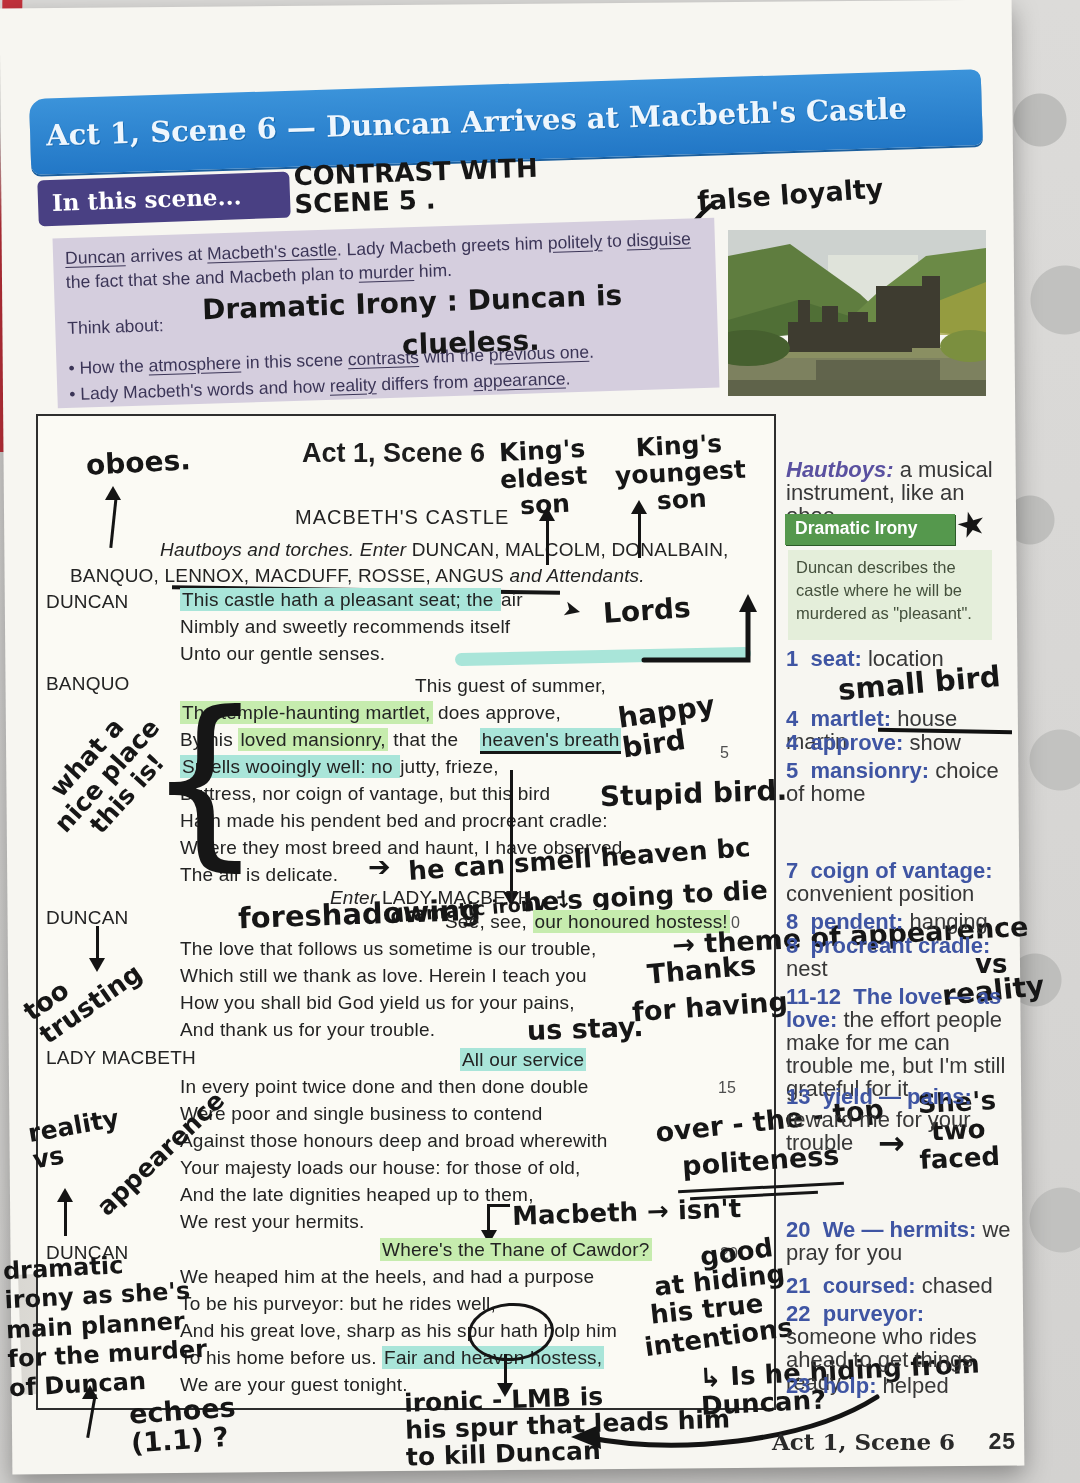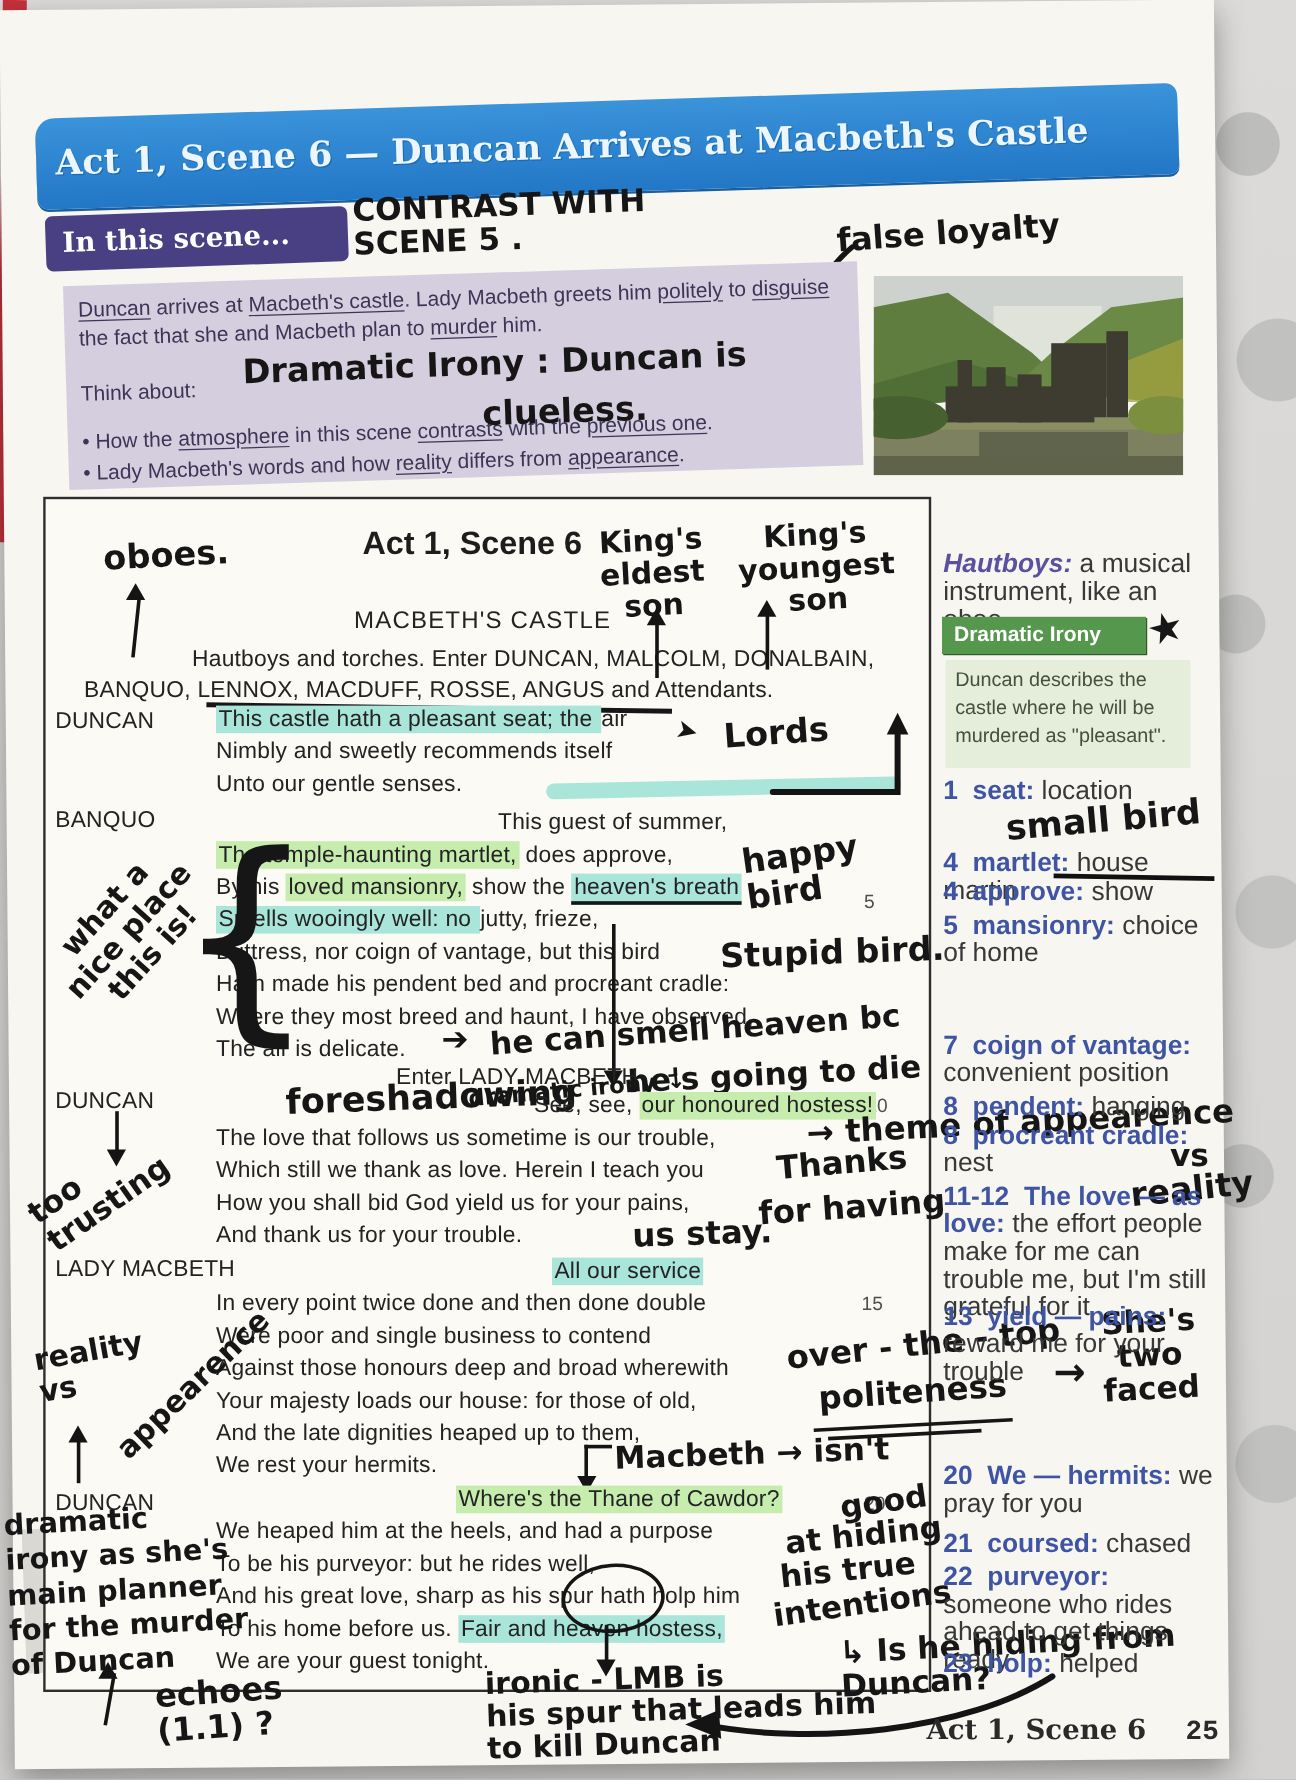--- a/index.html
+++ b/index.html
@@ -23,25 +23,25 @@
   .banner-t{font-family:"DejaVu Serif",serif;font-weight:700;font-size:29px;color:#eef6fd;
     padding:20px 0 0 16px;text-shadow:1px 1px 0 #1b6cb2;}
   .badge{left:38px;top:176px;width:252px;height:46px;background:#494083;border-radius:6px;
     transform:rotate(-2deg);color:#fff;font-weight:700;font-size:23px;padding:9px 0 0 14px;
     box-sizing:border-box;font-family:"DejaVu Serif",serif;}
   .intro{left:55px;top:228px;width:662px;height:170px;background:#d5cede;transform:rotate(-1.8deg);
     color:#3b3557;font-size:17.5px;line-height:24px;padding:8px 12px;box-sizing:border-box;}
   .hw{font-family:"DejaVu Sans",sans-serif;font-weight:700;color:#161616;line-height:1.08;}
   .pl{white-space:pre-line;}
   .pt{font-size:19px;color:#232323;letter-spacing:.2px;line-height:1;}
-  .it{}
+  .it{font-style:italic;}
   .u{text-decoration:underline;text-underline-offset:3px;}
   .hlt{background:#a9e5d9;padding:1px 2px;}
   .hlg{background:#c6ecae;padding:1px 2px;}
-  .ublk{border-bottom:3px solid #161616;}
+  .ublk{border-bottom:3px solid #161616;margin-left:16px;}
   .num{font-size:16px;color:#4f4f4f;}
   .vline{width:3px;background:#141414;}
   .tri-up{width:0;height:0;border-left:8px solid transparent;border-right:8px solid transparent;border-bottom:14px solid #141414;}
   .tri-down{width:0;height:0;border-left:8px solid transparent;border-right:8px solid transparent;border-top:14px solid #141414;}
   .sbox{left:36px;top:414px;width:736px;height:992px;border:2px solid #2e2e2e;background:#fbfaf4;}
   .gn,.gt{color:#3f55a3;font-weight:700;}
   .gd{color:#383838;}
   .gloss{font-size:22px;line-height:23px;width:228px;color:#383838;}
   .di-head{left:785px;top:514px;width:170px;height:31px;background:#55984d;color:#fff;
     font-weight:700;font-size:17.5px;padding:4px 0 0 10px;box-sizing:border-box;box-shadow:1px 1px 0 #2c5a28;}
@@ -132,21 +132,21 @@
   <div class="abs tri-up" style="left:539px;top:507px"></div>
   <div class="abs hw pl" style="left:615px;top:432px;font-size:25px;transform:rotate(-3deg);text-align:center">King's
 youngest
 son</div>
   <div class="abs vline" style="left:638px;top:510px;height:48px"></div>
   <div class="abs tri-up" style="left:631px;top:500px"></div>
 
   <div class="abs pt" style="left:46px;top:674px">BANQUO</div>
   <div class="abs pt" style="left:415px;top:676px">This guest of summer,</div>
   <div class="abs pt" style="left:180px;top:703px"><span class="hlg">The temple-haunting martlet,</span><span> does approve,</span></div>
-  <div class="abs pt" style="left:180px;top:730px"><span>By his </span><span class="hlg">loved mansionry,</span><span> show the </span><span class="hlt ublk">heaven's breath</span></div>
+  <div class="abs pt" style="left:180px;top:730px"><span>By his </span><span class="hlg">loved mansionry,</span><span> that the </span><span class="hlt ublk">heaven's breath</span></div>
   <div class="abs pt" style="left:180px;top:757px"><span class="hlt">Smells wooingly well: no </span><span>jutty, frieze,</span></div>
   <div class="abs pt" style="left:180px;top:784px">Buttress, nor coign of vantage, but this bird</div>
   <div class="abs pt" style="left:180px;top:811px">Hath made his pendent bed and procreant cradle:</div>
   <div class="abs pt" style="left:180px;top:838px">Where they most breed and haunt, I have observed,</div>
   <div class="abs pt" style="left:180px;top:865px">The air is delicate.</div>
   <div class="abs num" style="left:720px;top:744px">5</div>
   <div class="abs hw" style="left:146px;top:688px;font-size:185px;font-weight:400;line-height:1;transform:scaleY(1.0)">{</div>
   <div class="abs hw pl" style="left:-8px;top:735px;font-size:25px;width:230px;text-align:center;transform:rotate(-48deg)">what a
 nice place
 this is!</div>

